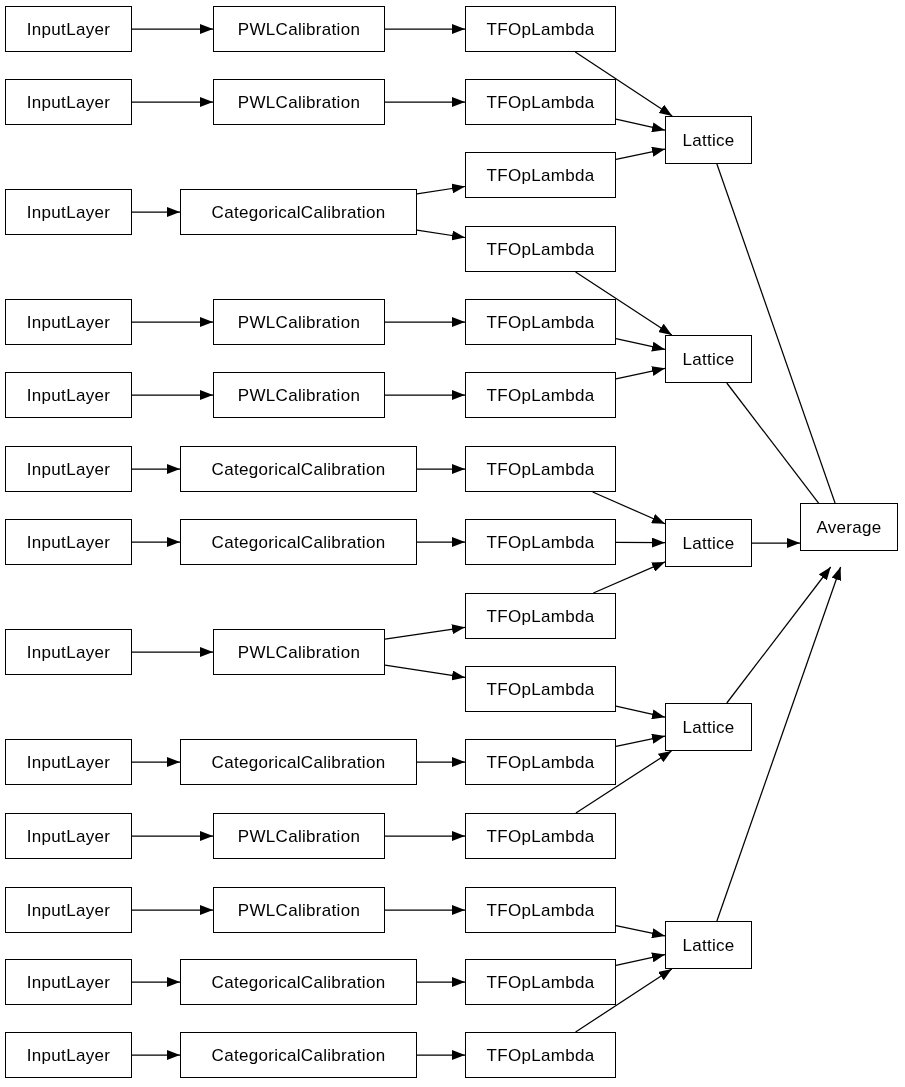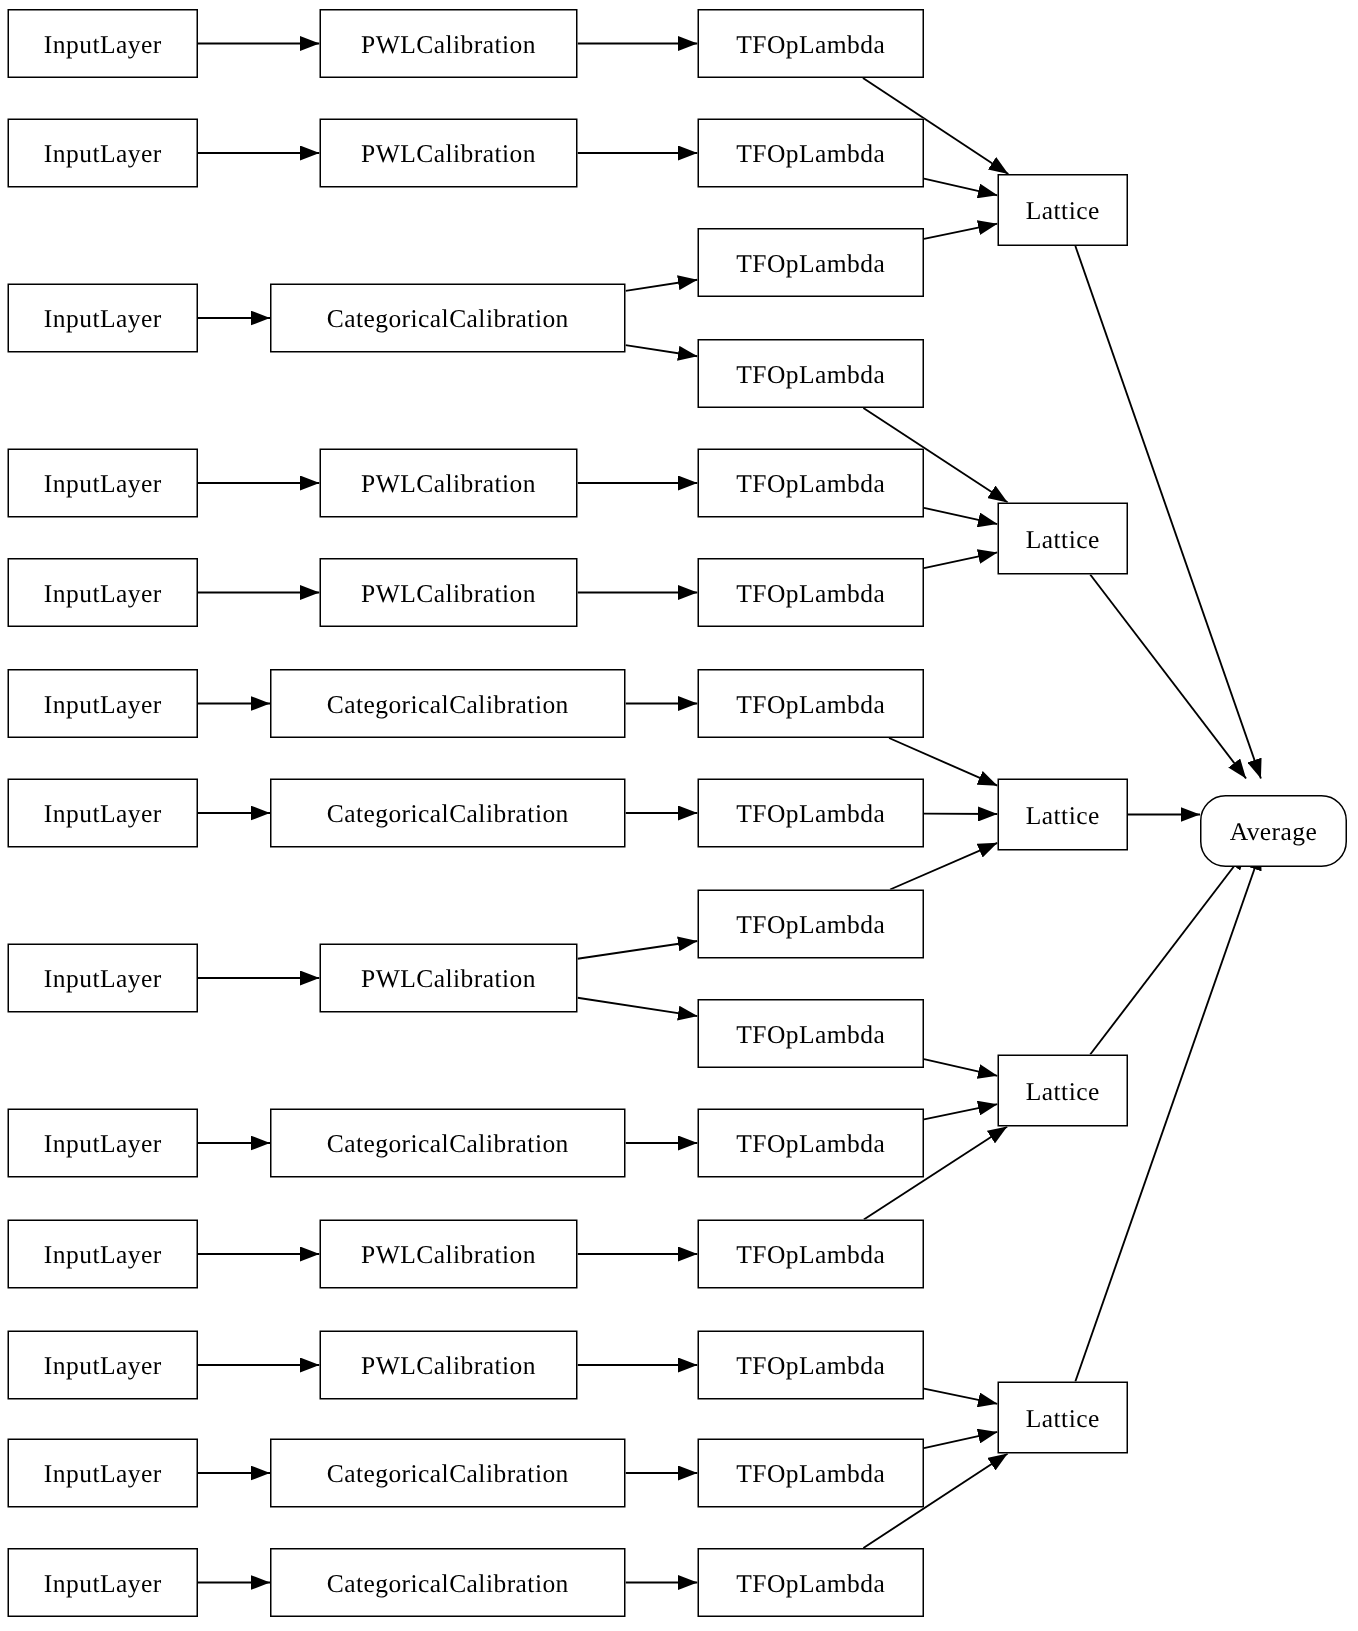--- a/index.html
+++ b/index.html
@@ -4,21 +4,21 @@
 <style>
   html, body {
     margin: 0;
     padding: 0;
   }
   #stage {
     position: relative;
     width: 905px;
     height: 1087px;
     overflow: hidden;
-    font-family: Liberation Serif, serif;
+    font-family: Liberation Sans, sans-serif;
   }
   #edge-layer {
     position: absolute;
     left: 0;
     top: 0;
     width: 905px;
     height: 1087px;
   }
   .node {
     position: absolute;
@@ -134,14 +134,14 @@
     <div class="node" style="left: 465px; top: 739px; width: 151px; height: 46px; border-color: rgb(0, 0, 0); background: rgb(255, 255, 255); color: rgb(0, 0, 0);">TFOpLambda</div>
     <div class="node" style="left: 465px; top: 813px; width: 151px; height: 46px; border-color: rgb(0, 0, 0); background: rgb(255, 255, 255); color: rgb(0, 0, 0);">TFOpLambda</div>
     <div class="node" style="left: 465px; top: 887px; width: 151px; height: 46px; border-color: rgb(0, 0, 0); background: rgb(255, 255, 255); color: rgb(0, 0, 0);">TFOpLambda</div>
     <div class="node" style="left: 465px; top: 959px; width: 151px; height: 46px; border-color: rgb(0, 0, 0); background: rgb(255, 255, 255); color: rgb(0, 0, 0);">TFOpLambda</div>
     <div class="node" style="left: 465px; top: 1032px; width: 151px; height: 46px; border-color: rgb(0, 0, 0); background: rgb(255, 255, 255); color: rgb(0, 0, 0);">TFOpLambda</div>
     <div class="node" style="left: 665px; top: 116px; width: 87px; height: 48px; border-color: rgb(0, 0, 0); background: rgb(255, 255, 255); color: rgb(0, 0, 0);">Lattice</div>
     <div class="node" style="left: 665px; top: 335px; width: 87px; height: 48px; border-color: rgb(0, 0, 0); background: rgb(255, 255, 255); color: rgb(0, 0, 0);">Lattice</div>
     <div class="node" style="left: 665px; top: 519px; width: 87px; height: 48px; border-color: rgb(0, 0, 0); background: rgb(255, 255, 255); color: rgb(0, 0, 0);">Lattice</div>
     <div class="node" style="left: 665px; top: 703px; width: 87px; height: 48px; border-color: rgb(0, 0, 0); background: rgb(255, 255, 255); color: rgb(0, 0, 0);">Lattice</div>
     <div class="node" style="left: 665px; top: 921px; width: 87px; height: 48px; border-color: rgb(0, 0, 0); background: rgb(255, 255, 255); color: rgb(0, 0, 0);">Lattice</div>
-    <div class="node" style="left: 800px; top: 530px; width: 98px; height: 48px; border-color: rgb(0, 0, 0); background: rgb(255, 255, 255); color: rgb(0, 0, 0); border-radius: 17px;">Average</div>
+    <div class="node" style="left: 800px; top: 503px; width: 98px; height: 48px; border-color: rgb(0, 0, 0); background: rgb(255, 255, 255); color: rgb(0, 0, 0);">Average</div>
   </div>
 
 </body></html>

